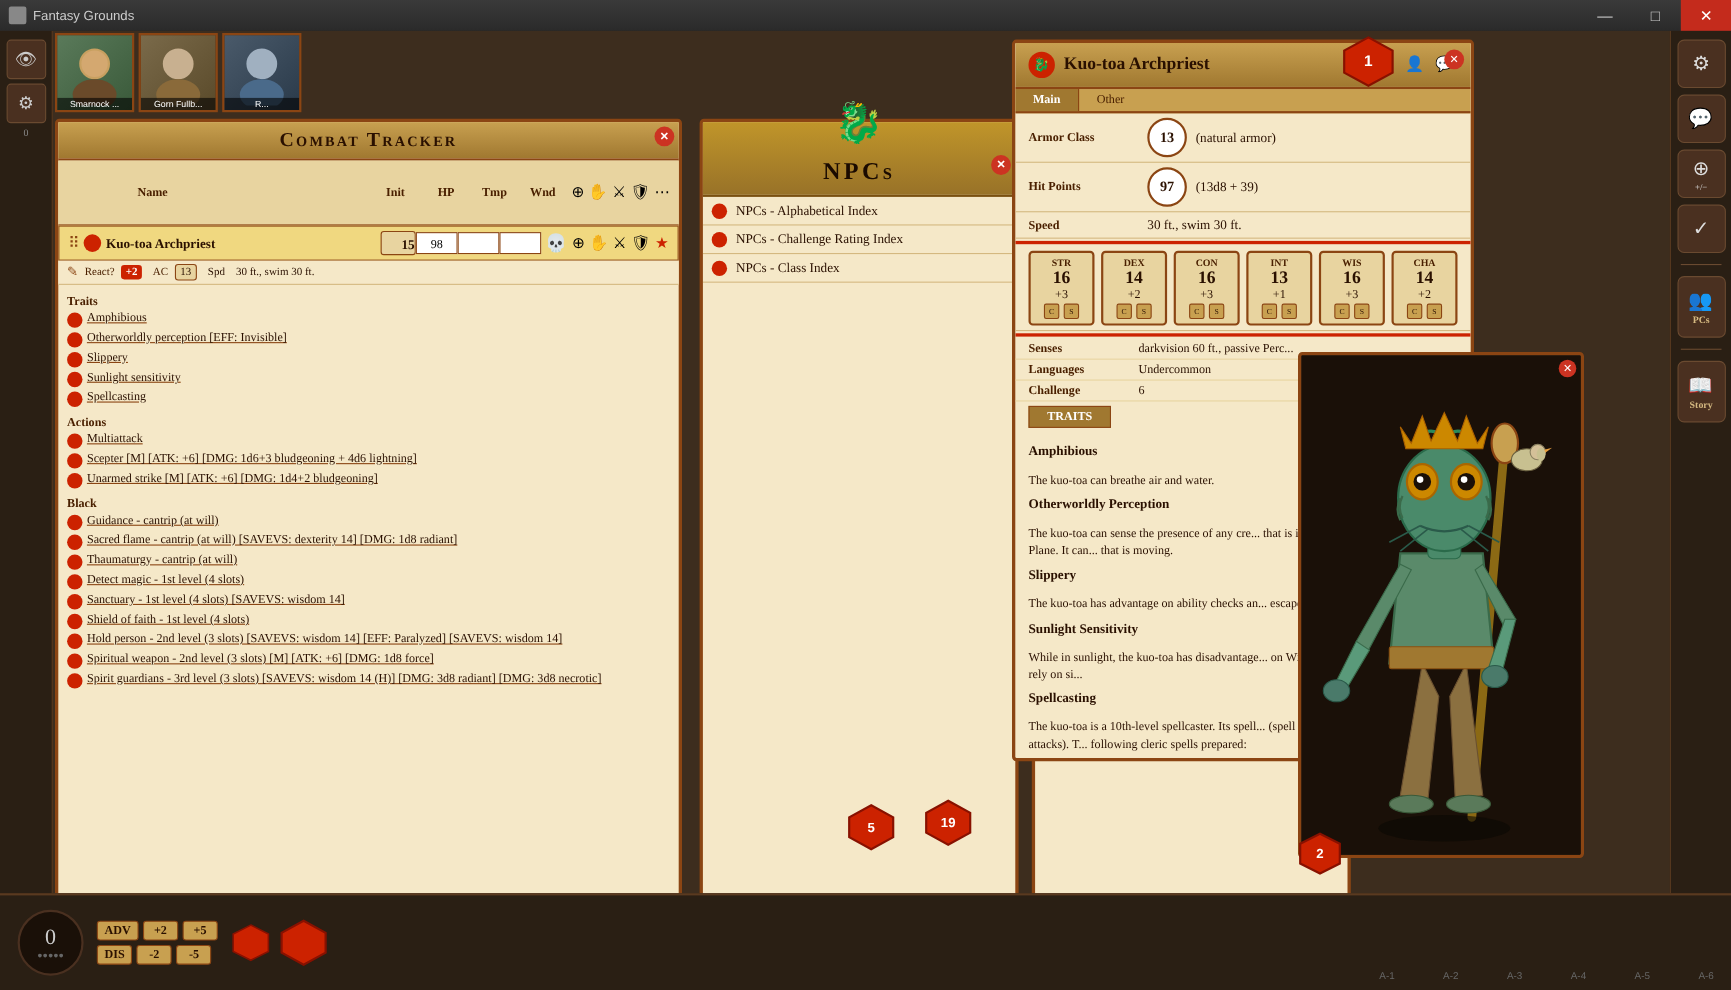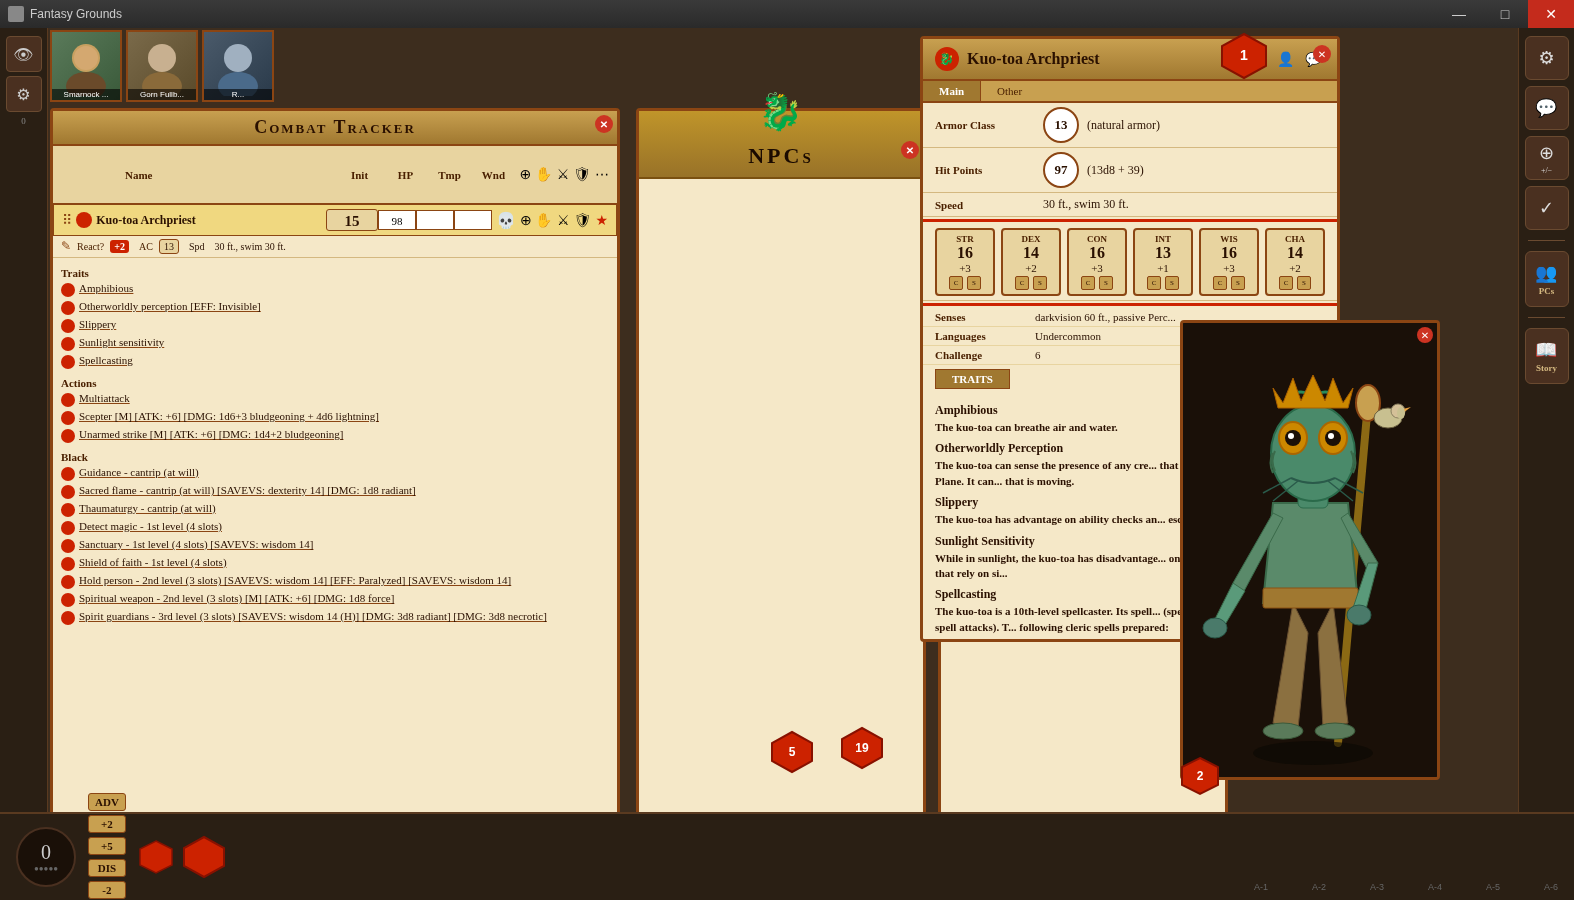--- a/index.html
+++ b/index.html
@@ -540,22 +540,21 @@
     .trait-name {
       font-size: 12px;
       font-weight: bold;
       color: #2a1000;
       margin-top: 6px;
     }
     .trait-desc {
       font-size: 11px;
       color: #2a1000;
       line-height: 1.4;
-      margin-top: 2px;
-      font-weight: bold;
+      margin-top: 12px;
     }
 
     
     .kuo-header-icons {
       display: flex;
       gap: 6px;
       margin-left: auto;
       align-items: center;
     }
     .kuo-hdr-icon {
@@ -641,46 +640,46 @@
       border: 1px solid #8b4513;
       border-radius: 3px;
       padding: 2px 6px;
       font-size: 11px;
       font-weight: bold;
       color: #2a1000;
       cursor: pointer;
       text-align: center;
       min-width: 32px;
     }
-    .adv-row { display: flex; gap: 4px; flex-direction: column; }
+    .adv-row { display: flex; gap: 4px; }
 
     
     .grid-labels {
       position: absolute;
       bottom: 4px;
       left: 0;
       right: 0;
       display: flex;
       justify-content: space-around;
       padding: 0 24px;
     }
     .grid-label {
       font-size: 9px;
       color: #666;
       font-family: Arial, sans-serif;
     }
 
     .ct-init-box {
-      width: 52px;
+      width: 32px;
       height: 22px;
       background: #e8d4a0;
       border: 1px solid #8b4513;
       border-radius: 3px;
-      text-align: center;
-      font-size: 15px;
+      text-align: right;
+      font-size: 12px;
       line-height: 22px;
       color: #2a1000;
       font-weight: bold;
     }
     .ct-init-badge {
       background: #cc2200;
       color: white;
       font-size: 10px;
       font-weight: bold;
       padding: 1px 4px;
@@ -968,20 +967,34 @@
     </div>
 
     <div class="npc-panel" style="margin-top:80px;margin-left:8px;width:290px;flex-shrink:0;">
       <div style="position:relative;">
         <div style="position:absolute;top:-20px;left:50%;transform:translateX(-50%);font-size:36px;z-index:5;color:#6a3010;">🐉</div>
         <div style="background:linear-gradient(to bottom,#c0952a,#987228);padding:32px 8px 8px;text-align:center;border-bottom:2px solid #7a5010;position:relative;">
           <span style="font-size:22px;font-weight:bold;font-variant:small-caps;color:#1a0a00;letter-spacing:3px;">NPCs</span>
         </div>
         <div class="close-x" style="top:30px;right:4px;">✕</div>
       </div>
+      <div class="scrollable">
+        <div class="npc-list-item">
+          <div class="npc-item-icon"></div>
+          <span class="npc-item-text">NPCs - Alphabetical Index</span>
+        </div>
+        <div class="npc-list-item">
+          <div class="npc-item-icon"></div>
+          <span class="npc-item-text">NPCs - Challenge Rating Index</span>
+        </div>
+        <div class="npc-list-item">
+          <div class="npc-item-icon"></div>
+          <span class="npc-item-text">NPCs - Class Index</span>
+        </div>
+      </div>
     </div>
 
     <div class="npc-creatures-panel" style="margin-top:80px;width:290px;flex-shrink:0;">
       <div style="position:relative;">
         <div style="position:absolute;top:-20px;left:50%;transform:translateX(-50%);font-size:36px;z-index:5;color:#6a3010;">🐉</div>
         <div style="background:linear-gradient(to bottom,#c0952a,#987228);padding:32px 8px 8px;text-align:center;border-bottom:2px solid #7a5010;position:relative;">
           <span style="font-size:22px;font-weight:bold;font-variant:small-caps;color:#1a0a00;letter-spacing:3px;">NPCs</span>
         </div>
         <div class="close-x" style="top:30px;right:4px;">✕</div>
       </div>

